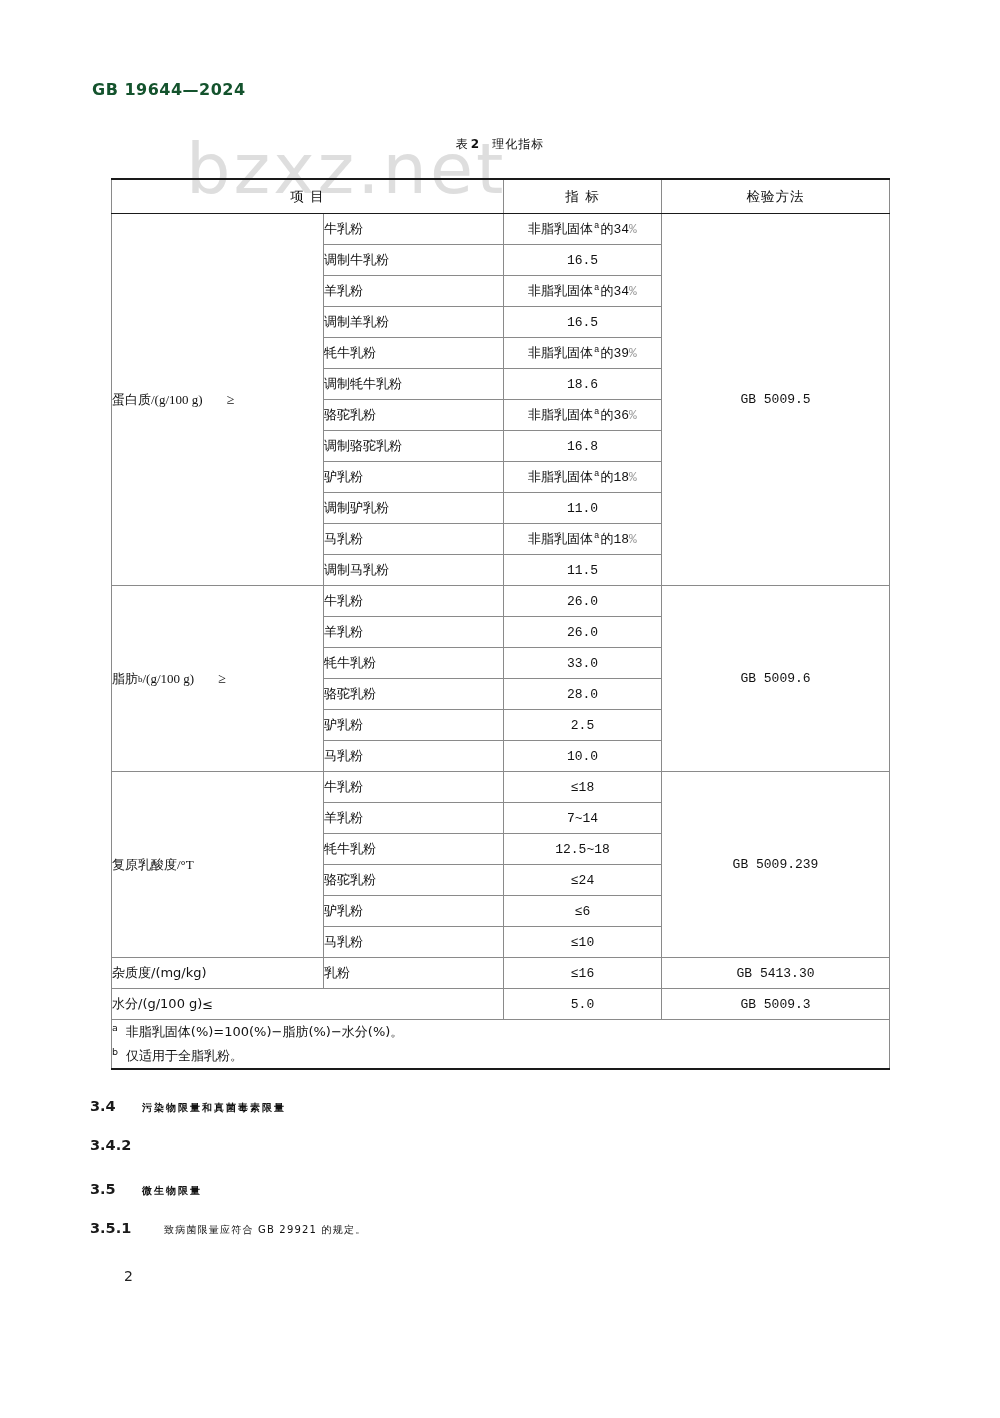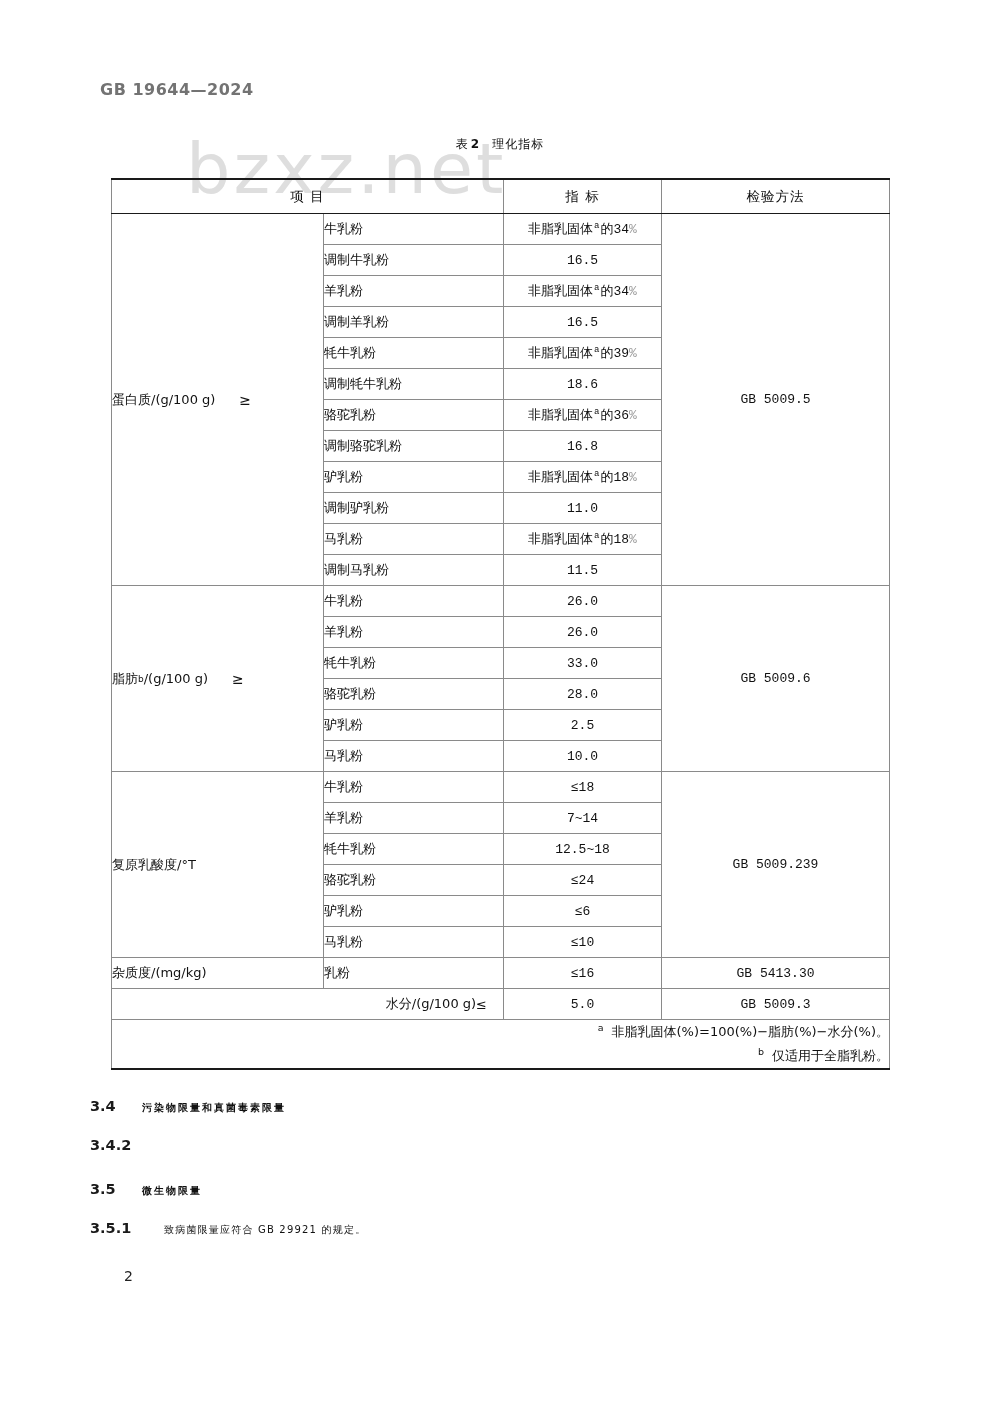--- a/index.html
+++ b/index.html
@@ -36,26 +36,26 @@
     opacity: 0.85;
     user-select: none;
     pointer-events: none;
     z-index: 5;
     white-space: nowrap;
   }
 
   
   .running-head {
     position: absolute;
-    left: 100px;
+    left: 92px;
     top: 80px;
     font-size: 16px;
     font-weight: 700;
     letter-spacing: 0.5px;
-    color: #737373;
+    color: #14532d;
   }
 
   
   .table-caption {
     position: absolute;
     left: 0;
     right: 0;
     top: 136px;
     text-align: center;
     font-size: 12px;
@@ -115,20 +115,21 @@
 
   .cell-c { text-align: center; font-family: Liberation Mono, monospace; }
   .cell-l { text-align: left; padding-left: 14px; }
 
   
   td.group-label {
     text-align: center;
     padding-left: 10px;
     font-size: 13.5px;
     position: relative;
+    font-family: Liberation Serif, serif;
   }
   td.group-label .gl-inner {
     display: flex;
     align-items: center;
     justify-content: flex-start;
     white-space: nowrap;
   }
   td.group-label .ge {
     margin-left: 24px;
     font-size: 14px;
@@ -141,38 +142,38 @@
 
   
   td.item-wide {
     text-align: left;
     padding-left: 10px;
     font-size: 13.5px;
   }
   td.item-wide .row-flex {
     display: flex;
     align-items: center;
-    justify-content: flex-end;
+    justify-content: flex-start;
     padding-right: 16px;
   }
 
   
   tr.block-start > td { border-top: 1.5px solid #1a1a1a; }
 
   .val-sup {
     font-size: 9px;
     vertical-align: super;
     line-height: 0;
     padding: 0 1px;
   }
   .pct { color: #9a9a9a; }
 
   
   td.footnote-cell {
-    text-align: right;
+    text-align: left;
     padding: 9px 0 9px 22px;
     height: auto;
     border-top: 1.5px solid #1a1a1a;
   }
   .fn-line {
     font-size: 13px;
     line-height: 1.85;
     color: #111;
     white-space: nowrap;
   }

